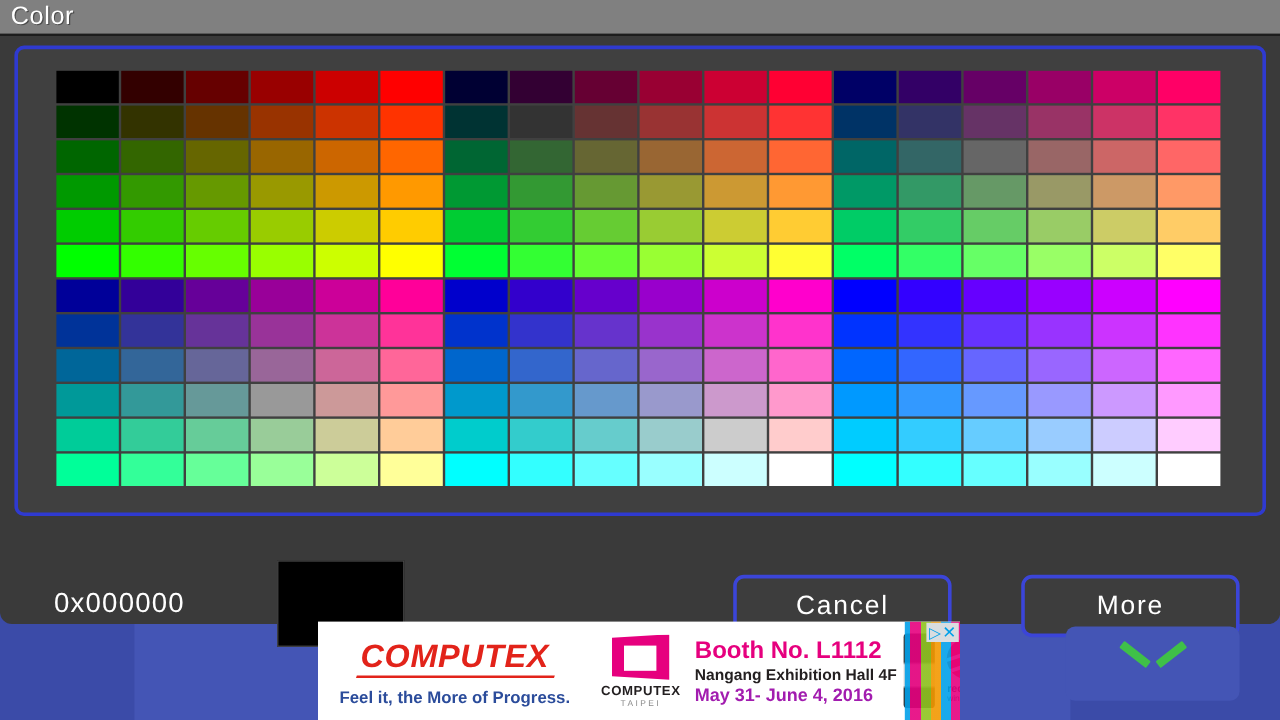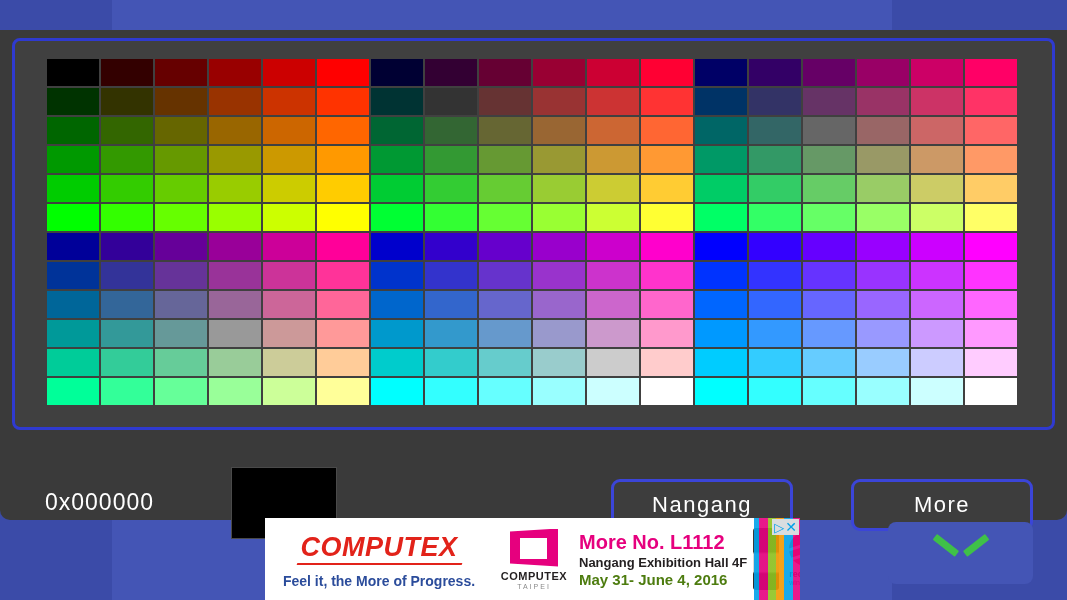--- a/index.html
+++ b/index.html
@@ -150,21 +150,21 @@
   .computex-sub {
     color: #8a8a8a; font-size: 7px; letter-spacing: 2px; margin-top: 1px;
   }
   .ad-booth {
     flex: 0 0 150px;
     display: flex; flex-direction: column; justify-content: center;
     padding-left: 4px;
   }
   .booth-line1 { color: #e6007e; font-size: 20px; font-weight: bold; white-space: nowrap; }
   .booth-line2 { color: #231f20; font-size: 13px; font-weight: bold; white-space: nowrap; margin-top: 1px; }
-  .booth-line3 { color: #4d7c0f; font-size: 15px; font-weight: bold; white-space: nowrap; margin-top: 1px; }
+  .booth-line3 { color: #a21caf; font-size: 15px; font-weight: bold; white-space: nowrap; margin-top: 1px; }
   .ad-device {
     flex: 0 0 38px;
     display: flex; align-items: center; justify-content: center;
   }
   .device-shape {
     width: 26px; height: 62px;
     background: linear-gradient(180deg,#3a3a3a 0%,#3a3a3a 38%,#d9d9d9 42%,#d9d9d9 70%,#2e2e2e 74%,#2e2e2e 100%);
     border-radius: 3px;
   }
   .ad-reddot {
@@ -222,20 +222,23 @@
 </style>
 </head>
 <body>
 
 <div id="root">
 
   <div class="app-bg">
     <div class="app-bg-band"></div>
   </div>
 
+  <div class="titlebar">
+    <span class="titlebar-text">Color</span>
+  </div>
 
   <div class="dialog">
 
     <div class="palette-panel">
       <div class="palette-grid" id="palette-grid">
           <div class="swatch" title="#000000" style="background: rgb(0, 0, 0);"></div>
           <div class="swatch" title="#330000" style="background: rgb(51, 0, 0);"></div>
           <div class="swatch" title="#660000" style="background: rgb(102, 0, 0);"></div>
           <div class="swatch" title="#990000" style="background: rgb(153, 0, 0);"></div>
           <div class="swatch" title="#CC0000" style="background: rgb(204, 0, 0);"></div>
@@ -449,39 +452,39 @@
           <div class="swatch" title="#66FFFF" style="background: rgb(102, 255, 255);"></div>
           <div class="swatch" title="#99FFFF" style="background: rgb(153, 255, 255);"></div>
           <div class="swatch" title="#CCFFFF" style="background: rgb(204, 255, 255);"></div>
           <div class="swatch" title="#FFFFFF" style="background: rgb(255, 255, 255);"></div>
         </div>
     </div>
 
     <div class="hex-label">0x000000</div>
     <div class="preview-swatch" id="preview-swatch" style="background: rgb(0, 0, 0);"></div>
 
-    <div class="btn btn-cancel">Nangang</div>
+    <div class="btn btn-cancel">Cancel</div>
     <div class="btn btn-more">More</div>
   </div>
 
   <div class="ad-banner">
     <div class="ad-left">
       <div class="posiflex-logo">COMPUTEX</div>
       <div class="posiflex-rule"></div>
       <div class="posiflex-tagline">Feel it, the More of Progress.</div>
     </div>
 
     <div class="ad-computex">
       <div class="computex-mark"></div>
       <div class="computex-word">COMPUTEX</div>
       <div class="computex-sub">TAIPEI</div>
     </div>
 
     <div class="ad-booth">
-      <div class="booth-line1">More No. L1112</div>
+      <div class="booth-line1">Booth No. L1112</div>
       <div class="booth-line2">Nangang Exhibition Hall 4F</div>
       <div class="booth-line3">May 31- June 4, 2016</div>
     </div>
 
     <div class="ad-device">
       <div class="device-shape"></div>
     </div>
 
     <div class="ad-reddot">
       <div class="reddot-mark"></div>

